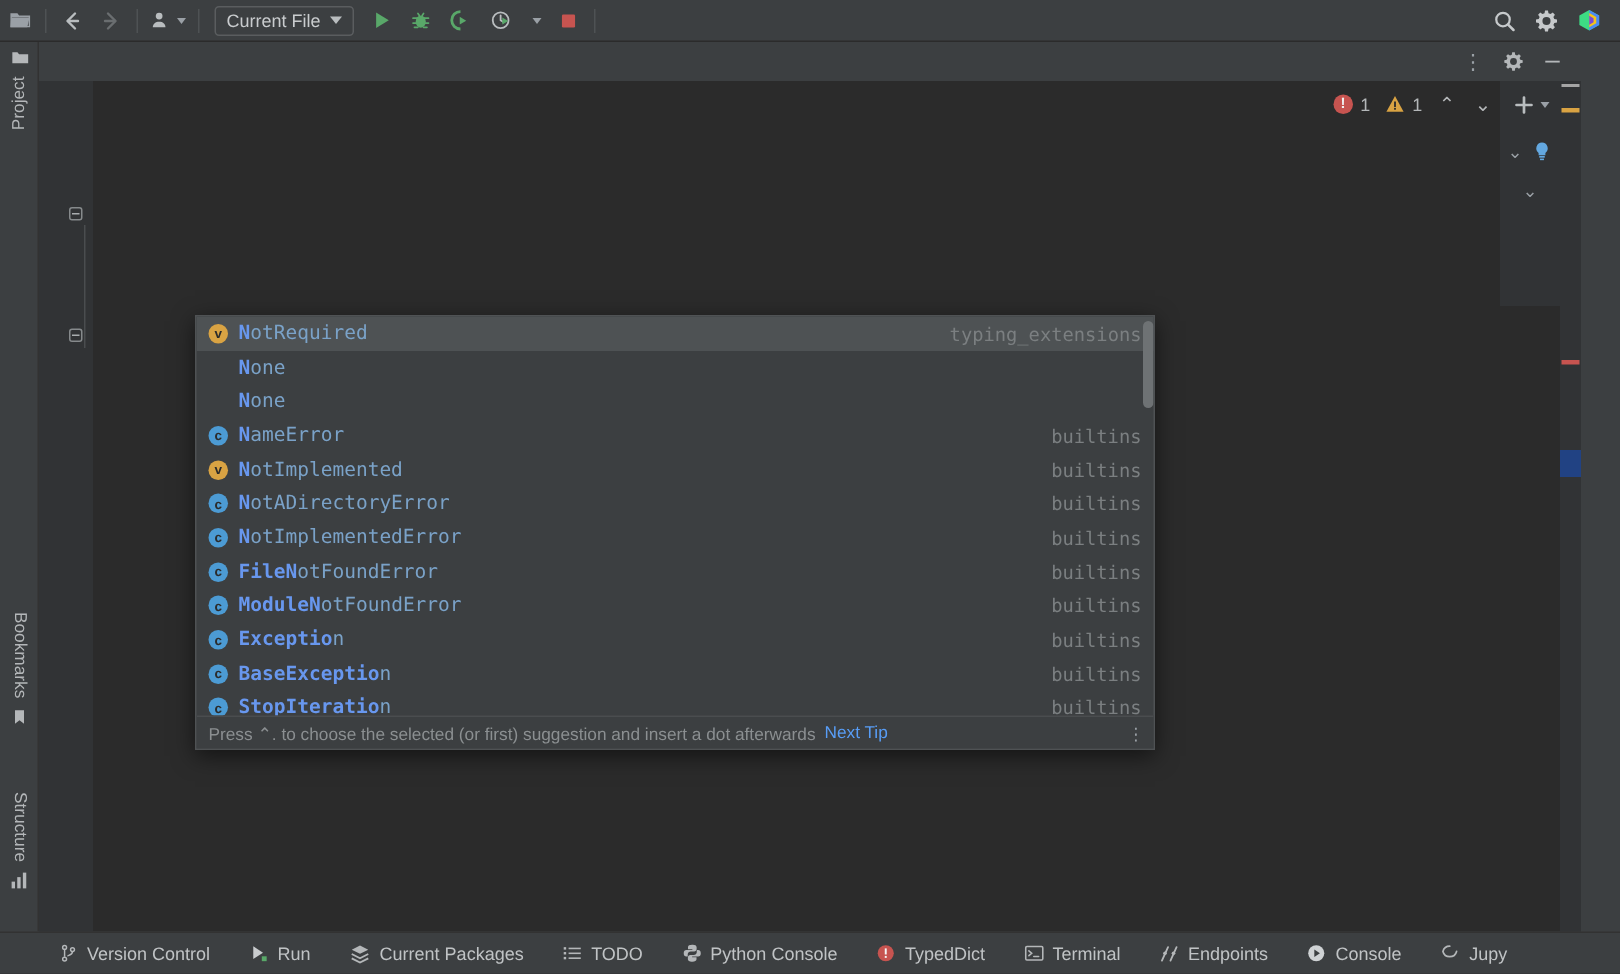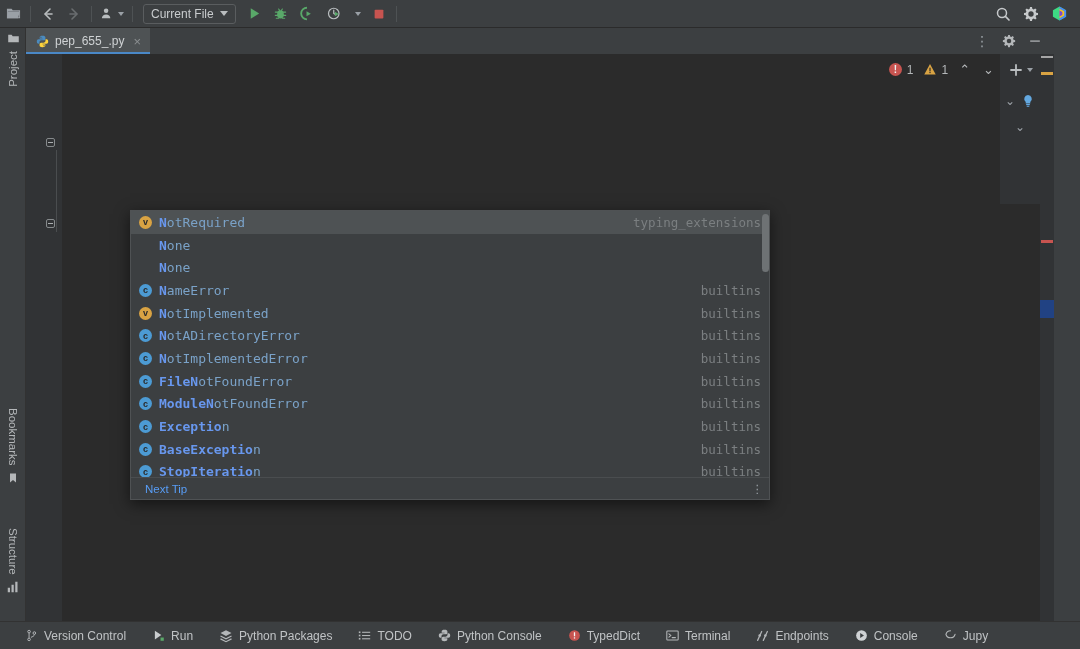--- a/index.html
+++ b/index.html
@@ -160,21 +160,21 @@
   }
   .popfooter .nexttip { color:#589df6; margin-left:6px; }
   .popfooter .dots { margin-left:auto; color:#9aa0a6; letter-spacing:0; }
   .popscroll { position:absolute; right:2px; top:3px; width:7px; height:262px; }
   .popthumb { position:absolute; right:0; top:0; width:7px; height:58px; background:#6e7274; border-radius:4px; }
 
   
   .statusbar {
     position:absolute; left:0; bottom:0; width:1080px; height:28px; background:#3c3f41;
     display:flex; align-items:center; gap:0; border-top:1px solid #323232;
-    padding-left:12px;
+    padding-left:26px;
   }
   .sbitem { display:flex; align-items:center; gap:6px; padding:0 13px; color:#c0c3c5; font-size:12px; white-space:nowrap; }
   .sbicon { display:flex; align-items:center; justify-content:center; color:#9aa0a6; flex:none; }
   svg { display:block; }
 </style>
 </head>
 <body>
 
 <div class="app">
 
@@ -340,30 +340,20 @@
             <circle cx="12.4" cy="3.4" r="2.6" fill="#d56b6b"></circle>
           </svg>
       </span>
       <span class="lbl">Notifications</span>
     </div>
   </div>
 
   <div class="editorwrap">
 
     <div class="tabbar">
-      <div class="tab">
-        <span>
-          <svg width="13" height="13" viewBox="0 0 16 16">
-              <path fill="#4b8bbe" d="M7.9 1c-2 0-3.4.6-3.4 2v1.7h3.6v.6H3.2C1.8 5.3 1 6.2 1 8s.8 2.7 2.2 2.7h1.1V8.9c0-1.3 1.1-2.3 2.5-2.3h2.8c1.1 0 2-.9 2-2V3C11.6 1.7 10.2 1 8.5 1zM6.1 2.2a.7.7 0 110 1.4.7.7 0 010-1.4z"></path>
-              <path fill="#ffd43b" d="M8.1 15c2 0 3.4-.6 3.4-2v-1.7H7.9v-.6h4.9c1.4 0 2.2-.9 2.2-2.7S14.2 5.3 12.8 5.3h-1.1v1.8c0 1.3-1.1 2.3-2.5 2.3H6.4c-1.1 0-2 .9-2 2V13c0 1.3 1.4 2 3.1 2zm1.8-1.2a.7.7 0 110-1.4.7.7 0 010 1.4z"></path>
-            </svg>
-        </span>
-        <span>pep_655_.py</span>
-        <span class="close">×</span>
-      </div>
       <div class="tabbar-right">
         <span style="padding:0 6px; font-size:14px; letter-spacing:0;">⋮</span>
         <span style="padding:0 5px">
           <svg width="14" height="14" viewBox="0 0 16 16">
               <path fill="#b4b7b9" d="M7 1h2l.3 1.8 1.4.6 1.5-1 1.4 1.4-1 1.5.6 1.4L15 7v2l-1.8.3-.6 1.4 1 1.5-1.4 1.4-1.5-1-1.4.6L9 15H7l-.3-1.8-1.4-.6-1.5 1L2.4 12.2l1-1.5-.6-1.4L1 9V7l1.8-.3.6-1.4-1-1.5L3.8 2.4l1.5 1 1.4-.6z"></path>
               <circle cx="8" cy="8" r="2.6" fill="#3c3f41"></circle>
             </svg>
         </span>
         <span style="padding:0 5px">
           <svg width="14" height="14" viewBox="0 0 16 16">
@@ -509,20 +499,21 @@
         <span class="pname"><b>StopIteratio</b><span>n</span></span>
         <span class="ptail">builtins</span>
       </div>
 
       <div class="popscroll">
         <div class="popthumb"></div>
       </div>
     </div>
 
     <div class="popfooter">
+      <span>Press ⌃. to choose the selected (or first) suggestion and insert a dot afterwards</span>
       <span class="nexttip">Next Tip</span>
       <span class="dots">⋮</span>
     </div>
   </div>
 
   <div class="statusbar">
 
     <div class="sbitem">
       <span class="sbicon">
         <svg width="13" height="13" viewBox="0 0 16 16">
@@ -546,21 +537,21 @@
     </div>
 
     <div class="sbitem">
       <span class="sbicon">
         <svg width="14" height="14" viewBox="0 0 16 16">
             <path d="M8 1.5l6.3 3.2L8 7.9 1.7 4.7z" fill="#b4b7b9"></path>
             <path d="M1.7 8L8 11.2 14.3 8" stroke="#b4b7b9" stroke-width="1.4" fill="none"></path>
             <path d="M1.7 11.3L8 14.5l6.3-3.2" stroke="#b4b7b9" stroke-width="1.4" fill="none"></path>
           </svg>
       </span>
-      <span>Python Packages</span>
+      <span>Current Packages</span>
     </div>
 
     <div class="sbitem">
       <span class="sbicon">
         <svg width="13" height="13" viewBox="0 0 16 16">
             <g fill="#b4b7b9">
               <rect x="1" y="3" width="2" height="2"></rect>
               <rect x="1" y="7" width="2" height="2"></rect>
               <rect x="1" y="11" width="2" height="2"></rect>
               <rect x="5" y="3.4" width="10" height="1.3"></rect>

